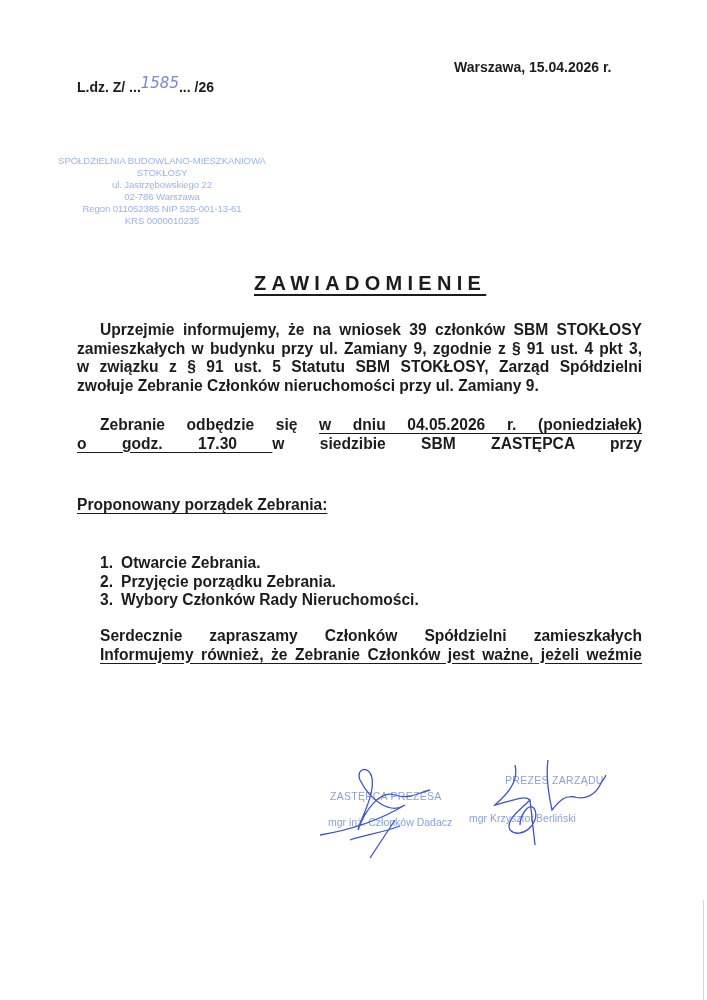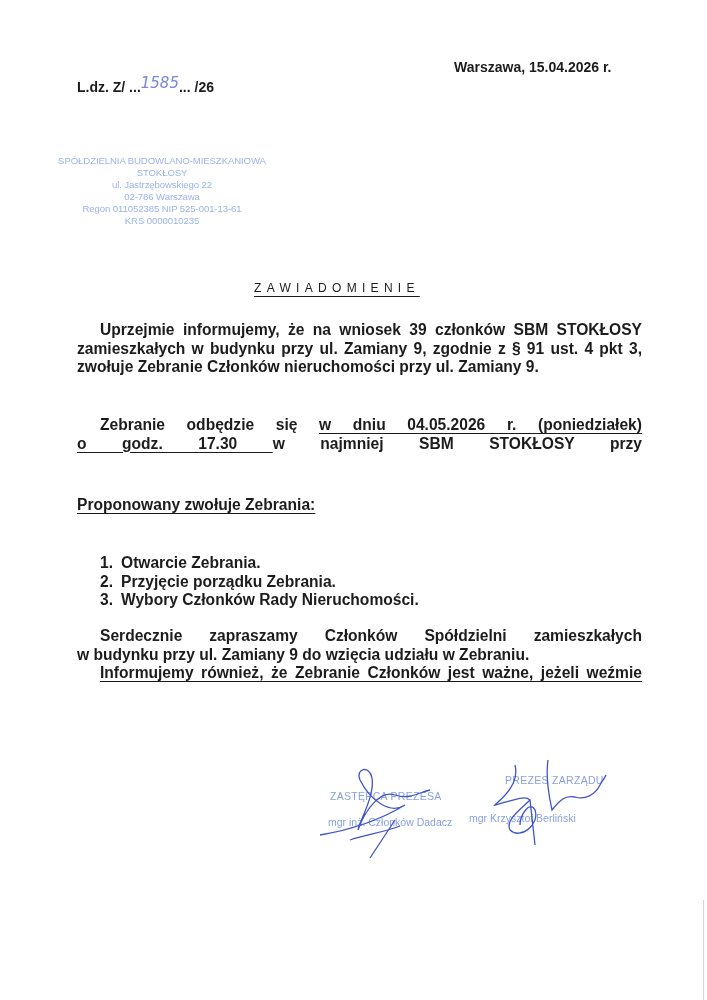--- a/index.html
+++ b/index.html
@@ -4,22 +4,22 @@
 <style>
   html, body { margin: 0; padding: 0; background: #ffffff; }
   body { width: 707px; height: 1000px; position: relative; overflow: hidden;
          font-family: "Liberation Sans", sans-serif; color: #1c1c1c; }
   .abs { position: absolute; }
   .ldz { left: 77px; top: 78px; font-size: 14px; font-weight: bold; }
   .ldz .num { color: #7a86d6; font-weight: normal; font-style: italic; font-family: "DejaVu Sans", sans-serif; font-size: 15px; position: relative; top: -4px; }
   .city { left: 454px; top: 59px; font-size: 14px; font-weight: bold; }
   .stamp { left: 52px; top: 155px; width: 220px; text-align: center; color: #8aa6e6;
            font-size: 9.6px; line-height: 12px; letter-spacing: -0.1px; opacity: 0.85; }
-  .title { left: 254px; top: 272px; font-size: 12px; font-weight: normal; letter-spacing: 5.3px;
-           text-decoration: underline; text-underline-offset: 4px; margin-top: 9px; }
+  .title { left: 254px; top: 272px; font-size: 20px; font-weight: bold; letter-spacing: 5.3px;
+           text-decoration: underline; text-underline-offset: 4px; }
   .para { left: 77px; width: 565px; font-size: 15.6px; font-weight: bold; line-height: 18.6px; text-align: justify; }
   .para .line { display: block; white-space: nowrap; text-align-last: justify; }
   .para .line.last { text-align-last: left; }
   .ind { padding-left: 23px; }
   .u { text-decoration: underline; text-underline-offset: 3px; }
   .p1 { top: 321px; }
   .p2 { top: 416px; }
   .agenda-h { left: 77px; top: 496px; font-size: 15.6px; font-weight: bold; text-decoration: underline; text-underline-offset: 3px; }
   .agenda { left: 86px; top: 540px; font-size: 15.6px; font-weight: bold; line-height: 18.6px; margin: 14px; padding: 0; list-style: none; }
   .agenda li span.n { display: inline-block; width: 21px; }
@@ -47,38 +47,38 @@
   <div>02-786 Warszawa</div>
   <div>Regon 011052385 NIP 525-001-13-61</div>
   <div>KRS 0000010235</div>
 </div>
 
 <div class="abs title">ZAWIADOMIENIE</div>
 
 <div class="abs para p1">
   <span class="line ind">Uprzejmie informujemy, że na wniosek 39 członków SBM STOKŁOSY</span>
   <span class="line">zamieszkałych w  budynku przy ul. Zamiany 9, zgodnie z § 91 ust. 4 pkt 3,</span>
+  <span class="line">w związku z  § 91 ust. 5 Statutu SBM STOKŁOSY, Zarząd Spółdzielni</span>
   <span class="line last">zwołuje Zebranie Członków nieruchomości  przy ul. Zamiany 9.</span>
 </div>
 
 <div class="abs para p2">
   <span class="line ind"><span>Zebranie odbędzie się</span> <span class="u">w dniu  04.05.2026 r.  (poniedziałek)</span></span>
-  <span class="line"><span class="u">o godz. 17.30 </span> <span>w najmniej SBM STOKŁOSY przy</span></span>
+  <span class="line"><span class="u">o godz. 17.30 </span> <span>w siedzibie SBM ZASTĘPCA przy</span></span>
 </div>
 
-<div class="abs agenda-h">Proponowany zwołuje Zebrania:</div>
+<div class="abs agenda-h">Proponowany porządek Zebrania:</div>
 <ul class="abs agenda">
   <li><span class="n">1.</span><span>Otwarcie Zebrania.</span></li>
   <li><span class="n">2.</span><span>Przyjęcie porządku Zebrania.</span></li>
   <li><span class="n">3.</span><span>Wybory Członków Rady Nieruchomości.</span></li>
 </ul>
 
 <div class="abs para p3">
   <span class="line ind">Serdecznie zapraszamy Członków Spółdzielni zamieszkałych</span>
-  <span class="line last">w budynku przy ul. Zamiany 9 do wzięcia udziału w Zebraniu.</span>
   <span class="line ind"><span class="u">Informujemy również, że Zebranie Członków jest ważne, jeżeli weźmie</span></span>
 </div>
 
 <div class="abs sig sig1-t">ZASTĘPCA PREZESA</div>
 <div class="abs sig sig1-n">mgr inż. Członków Dadacz</div>
 <svg class="scribble" style="left:310px;top:760px" width="160" height="100" viewBox="0 0 160 100">
   <path d="M10 75 C 40 70, 70 60, 95 45 C 80 55, 60 40, 50 20 C 45 8, 60 5, 62 18 C 65 35, 50 60, 48 70 C 55 50, 70 30, 85 35 C 100 40, 110 32, 120 30 M 40 80 C 55 75, 75 72, 90 66 M 60 98 L 85 60" fill="none" stroke="#3f55c8" stroke-width="1.3"></path>
 </svg>
 
 <div class="abs sig sig2-t">PREZES ZARZĄDU</div>

